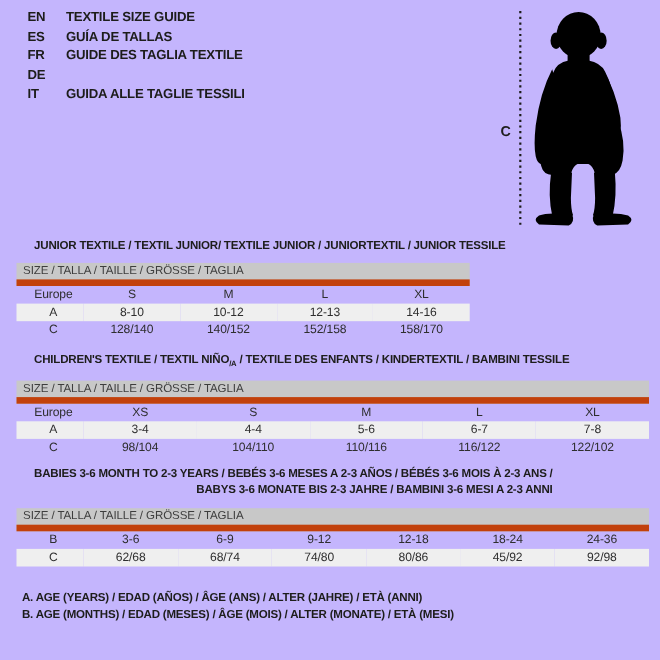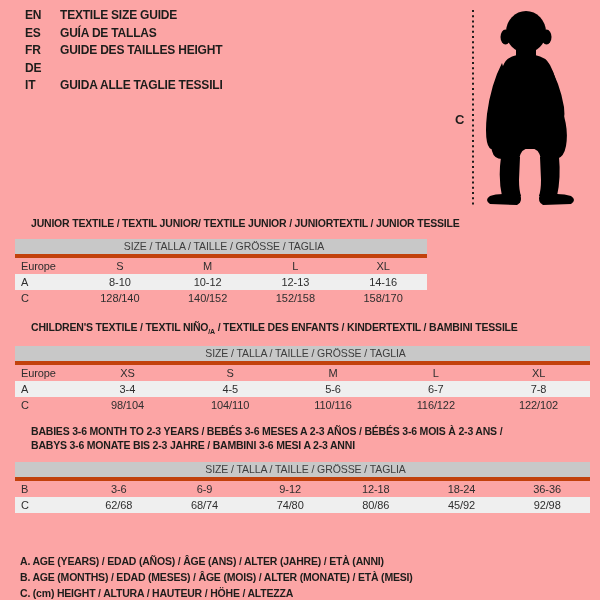--- a/index.html
+++ b/index.html
@@ -1,62 +1,62 @@
 <!DOCTYPE html>
 <html><head>
 <meta charset="utf-8">
 <style>
   html,body{margin:0;padding:0;background:#fff;}
   #page{
-    position:relative;width:600px;height:600px;background:#fca5a5;
+    position:relative;width:600px;height:600px;background:#c4b5fd;
     font-family:"Liberation Sans", sans-serif;color:#1d1d1b;overflow:hidden;
   }
   
   #lang-block{position:absolute;left:25px;top:7px;}
   .lang-row{display:flex;line-height:17.5px;font-size:12px;font-weight:bold;letter-spacing:-0.2px;}
   .lang-code{width:35px;flex:0 0 35px;}
   
   #figure-svg{position:absolute;left:450px;top:2px;}
   
   .tbl-title{position:absolute;left:31px;font-size:10.5px;font-weight:bold;letter-spacing:-0.2px;line-height:14px;color:#1d1d1b;white-space:nowrap;}
   #t1-title{top:216px;}
   #t2-title{top:320px;}
-  #t3-title{top:424px;}
+  #t3-title{top:424px;text-align:right;}
   sub{font-size:7px;}
   
   .tbl-block{position:absolute;left:15px;}
   #t1-block{top:239px;width:412px;}
   #t2-block{top:346px;width:575px;}
   #t3-block{top:462px;width:575px;}
-  .size-bar{height:15px;line-height:15px;background:#c8c8c8;border-bottom:4px solid #c2410c;
-    padding-left:6px;font-size:10.5px;color:#3d3d3d;letter-spacing:-0.1px;text-align:center;}
+  .size-bar{height:15px;line-height:15px;background:#c8c8c8;border-bottom:6px solid #c2410c;
+    padding-left:6px;font-size:10.5px;color:#3d3d3d;letter-spacing:-0.1px;}
   table.size-table{border-collapse:collapse;table-layout:fixed;width:100%;}
   table.size-table td{height:16px;padding:0;font-size:11px;color:#2e2e2e;text-align:center;letter-spacing:-0.1px;}
-  table.size-table td:first-child{text-align:left;padding-left:6px;width:55px;}
+  table.size-table td:first-child{text-align:center;padding-left:6px;width:55px;}
   table.size-table tr.alt{background:#efefef;}
   
-  #legend{position:absolute;left:20px;top:553px;font-size:10.5px;font-weight:bold;letter-spacing:-0.2px;line-height:16px;white-space:nowrap;}
+  #legend{position:absolute;left:20px;top:535px;font-size:10.5px;font-weight:bold;letter-spacing:-0.2px;line-height:16px;white-space:nowrap;}
 </style>
 </head>
 <body>
 
 <div id="page">
 
   <div id="lang-block">
       <div class="lang-row">
         <span class="lang-code">EN</span>
         <span>TEXTILE SIZE GUIDE</span>
       </div>
       <div class="lang-row">
         <span class="lang-code">ES</span>
         <span>GUÍA DE TALLAS</span>
       </div>
       <div class="lang-row">
         <span class="lang-code">FR</span>
-        <span>GUIDE DES TAILLES HEIGHT</span>
+        <span>GUIDE DES TAGLIA TEXTILE</span>
       </div>
       <div class="lang-row">
         <span class="lang-code">DE</span>
       </div>
       <div class="lang-row">
         <span class="lang-code">IT</span>
         <span>GUIDA ALLE TAGLIE TESSILI</span>
       </div>
     </div>
 
@@ -131,21 +131,21 @@
             <td>Europe</td>
             <td>XS</td>
             <td>S</td>
             <td>M</td>
             <td>L</td>
             <td>XL</td>
           </tr>
           <tr class="alt">
             <td>A</td>
             <td>3-4</td>
-            <td>4-5</td>
+            <td>4-4</td>
             <td>5-6</td>
             <td>6-7</td>
             <td>7-8</td>
           </tr>
           <tr>
             <td>C</td>
             <td>98/104</td>
             <td>104/110</td>
             <td>110/116</td>
             <td>116/122</td>
@@ -161,34 +161,33 @@
     </div>
     <table class="size-table">
         <tbody>
           <tr>
             <td>B</td>
             <td>3-6</td>
             <td>6-9</td>
             <td>9-12</td>
             <td>12-18</td>
             <td>18-24</td>
-            <td>36-36</td>
+            <td>24-36</td>
           </tr>
           <tr class="alt">
             <td>C</td>
             <td>62/68</td>
             <td>68/74</td>
             <td>74/80</td>
             <td>80/86</td>
             <td>45/92</td>
             <td>92/98</td>
           </tr>
         </tbody>
       </table>
   </div>
 
   <div id="legend">
       <div>A. AGE (YEARS) / EDAD (AÑOS) / ÂGE (ANS) / ALTER (JAHRE) / ETÀ (ANNI)</div>
       <div>B. AGE (MONTHS) / EDAD (MESES) / ÂGE (MOIS) / ALTER (MONATE) / ETÀ (MESI)</div>
-      <div>C. (cm) HEIGHT / ALTURA / HAUTEUR / HÖHE / ALTEZZA</div>
     </div>
 
 </div>
 
 </body></html>

